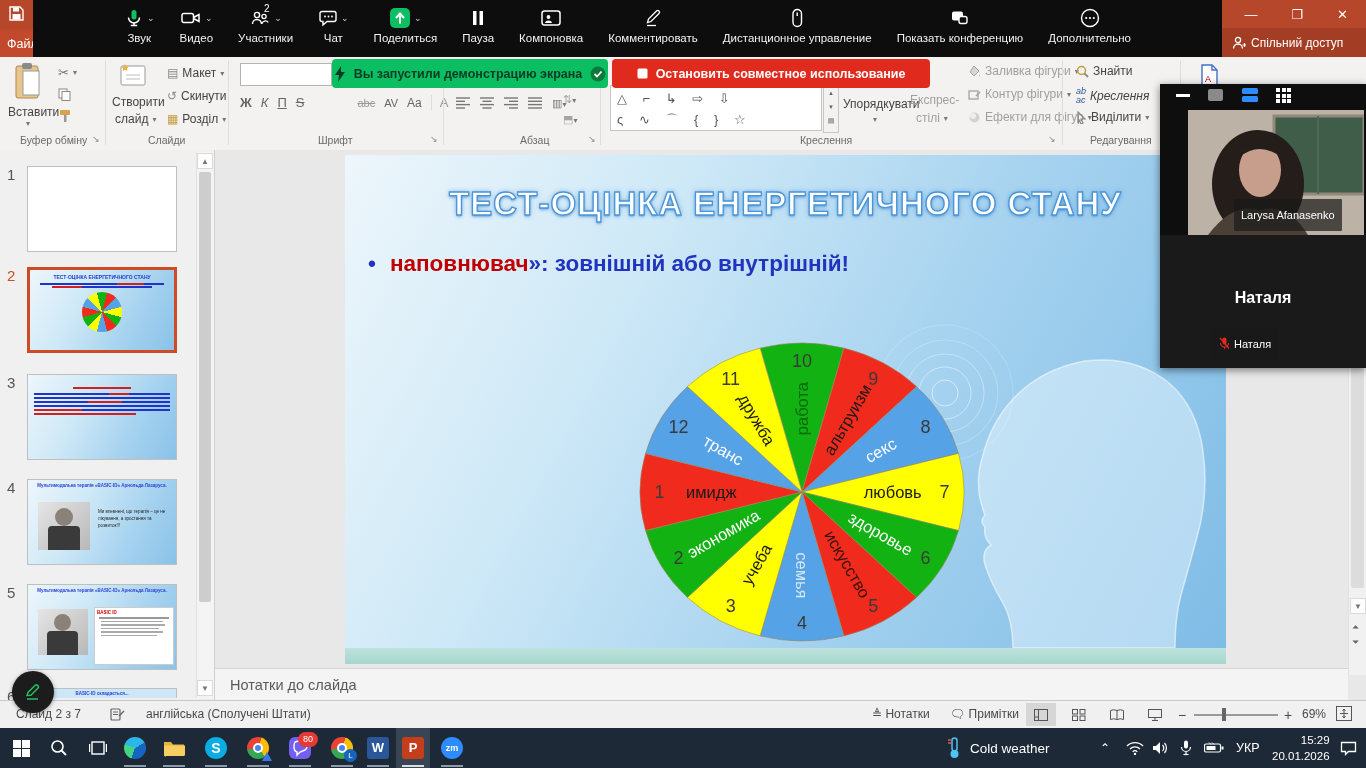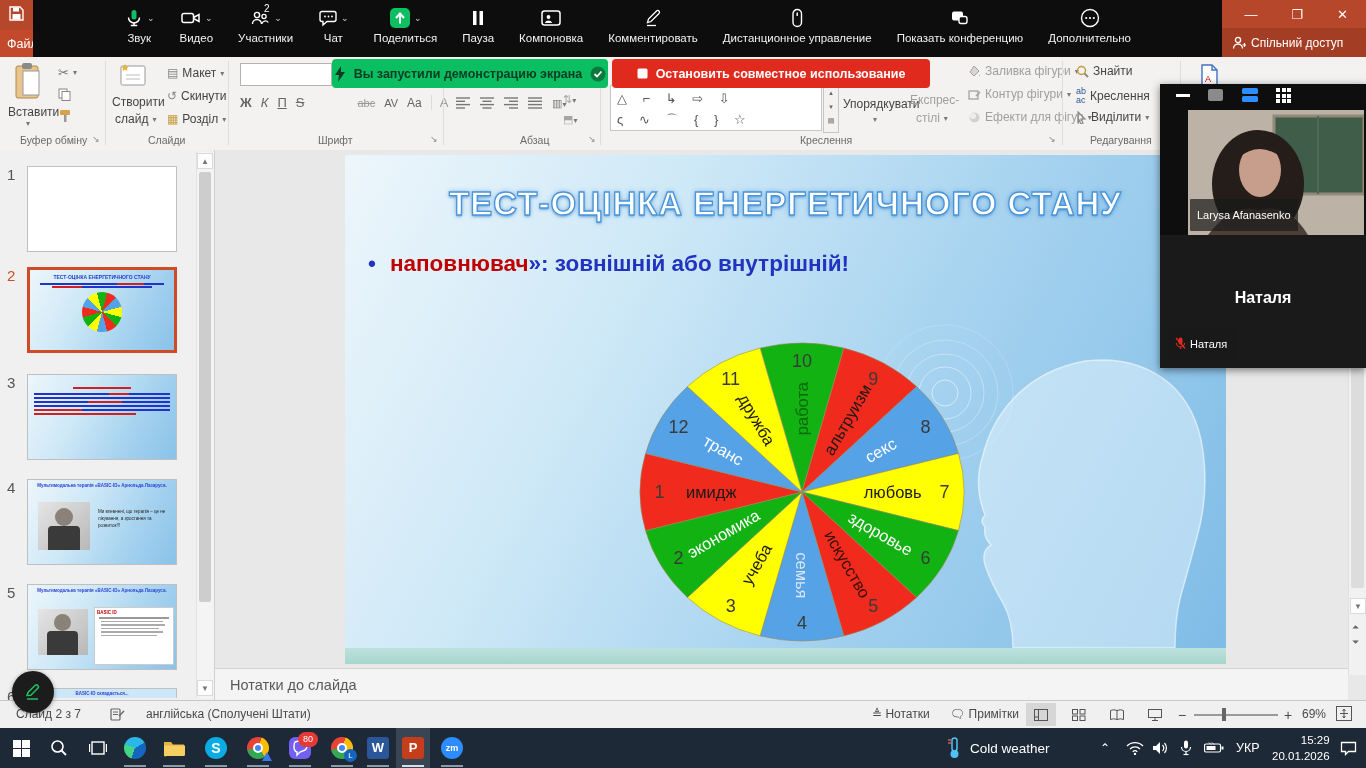--- a/index.html
+++ b/index.html
@@ -58,21 +58,21 @@
 #status{left:0;top:700px;width:1366px;height:28px;background:#F0F0F0;border-top:1px solid #C9C9C9;font-size:12px;color:#4a4a4a;}
 .stitem{position:absolute;top:6px;white-space:nowrap;cursor:pointer;}
 .viewbtn{position:absolute;top:2px;width:30px;height:23px;display:flex;align-items:center;justify-content:center;cursor:pointer;}
 
 #taskbar{left:0;top:728px;width:1366px;height:40px;background:#1D2936;z-index:60;}
 .tbi{position:absolute;top:7px;width:28px;height:26px;display:flex;align-items:center;justify-content:center;cursor:pointer;}
 .runline{position:absolute;top:37px;height:2px;width:22px;background:#8E9AA6;}
 .tray{position:absolute;top:0;height:40px;display:flex;align-items:center;color:#fff;cursor:pointer;}
 
 #vpanel{left:1160px;top:84px;width:206px;height:284px;background:#0E0E0E;z-index:40;box-shadow:0 2px 8px rgba(0,0,0,.5);}
-.vchip{position:absolute;background:rgba(25,25,25,.7);color:#fff;font-size:11px;padding:10px 7px;border-radius:1px;display:flex;align-items:center;gap:4px;}
+.vchip{position:absolute;background:rgba(25,25,25,.7);color:#fff;font-size:11px;padding:10px 7px;border-radius:1px;display:flex;align-items:center;gap:4px;margin-left:44px;}
 
 #annot{left:12px;top:671px;width:42px;height:42px;border-radius:50%;background:#1C1C1C;z-index:50;display:flex;align-items:center;justify-content:center;cursor:pointer;box-shadow:0 1px 4px rgba(0,0,0,.4);}
 svg{display:block;}
 </style>
 </head>
 <body>
 
 <div id="screen">
 
   <div class="abs orange" style="left:0;top:0;width:1366px;height:57px;"></div>
@@ -382,21 +382,21 @@
     <div class="launcher" style="left:1048px;">↘</div>
     <div class="rsep" style="left:1062px;"></div>
 
     <div class="rbtn" style="left:1076px;top:7px;">
         <svg width="13" height="13" viewBox="0 0 13 13">
           <circle cx="5.5" cy="5.5" r="4" fill="none" stroke="#C49A3C" stroke-width="1.5"></circle>
           <line x1="8.5" y1="8.5" x2="12" y2="12" stroke="#8a8a8a" stroke-width="1.8"></line>
         </svg>
         <span>Знайти</span>
       </div>
-    <div class="rbtn" style="left:1076px;top:30px;">
+    <div class="rbtn" style="left:1076px;top:30px;font-style:italic;">
         <span style="font-size:9px;color:#2B579A;line-height:1;">ab<br>ac</span>
         <span>Креслення</span>
       </div>
     <div class="rbtn" style="left:1076px;top:53px;">
         <svg width="11" height="13" viewBox="0 0 11 13">
           <path d="M2 1 l7 7 h-4 l2 4 -2 1 -2-4 -1 3 Z" fill="none" stroke="#888" stroke-width="1.2"></path>
         </svg>
         <span>Виділити</span>
         <span class="dd">▾</span>
       </div>

